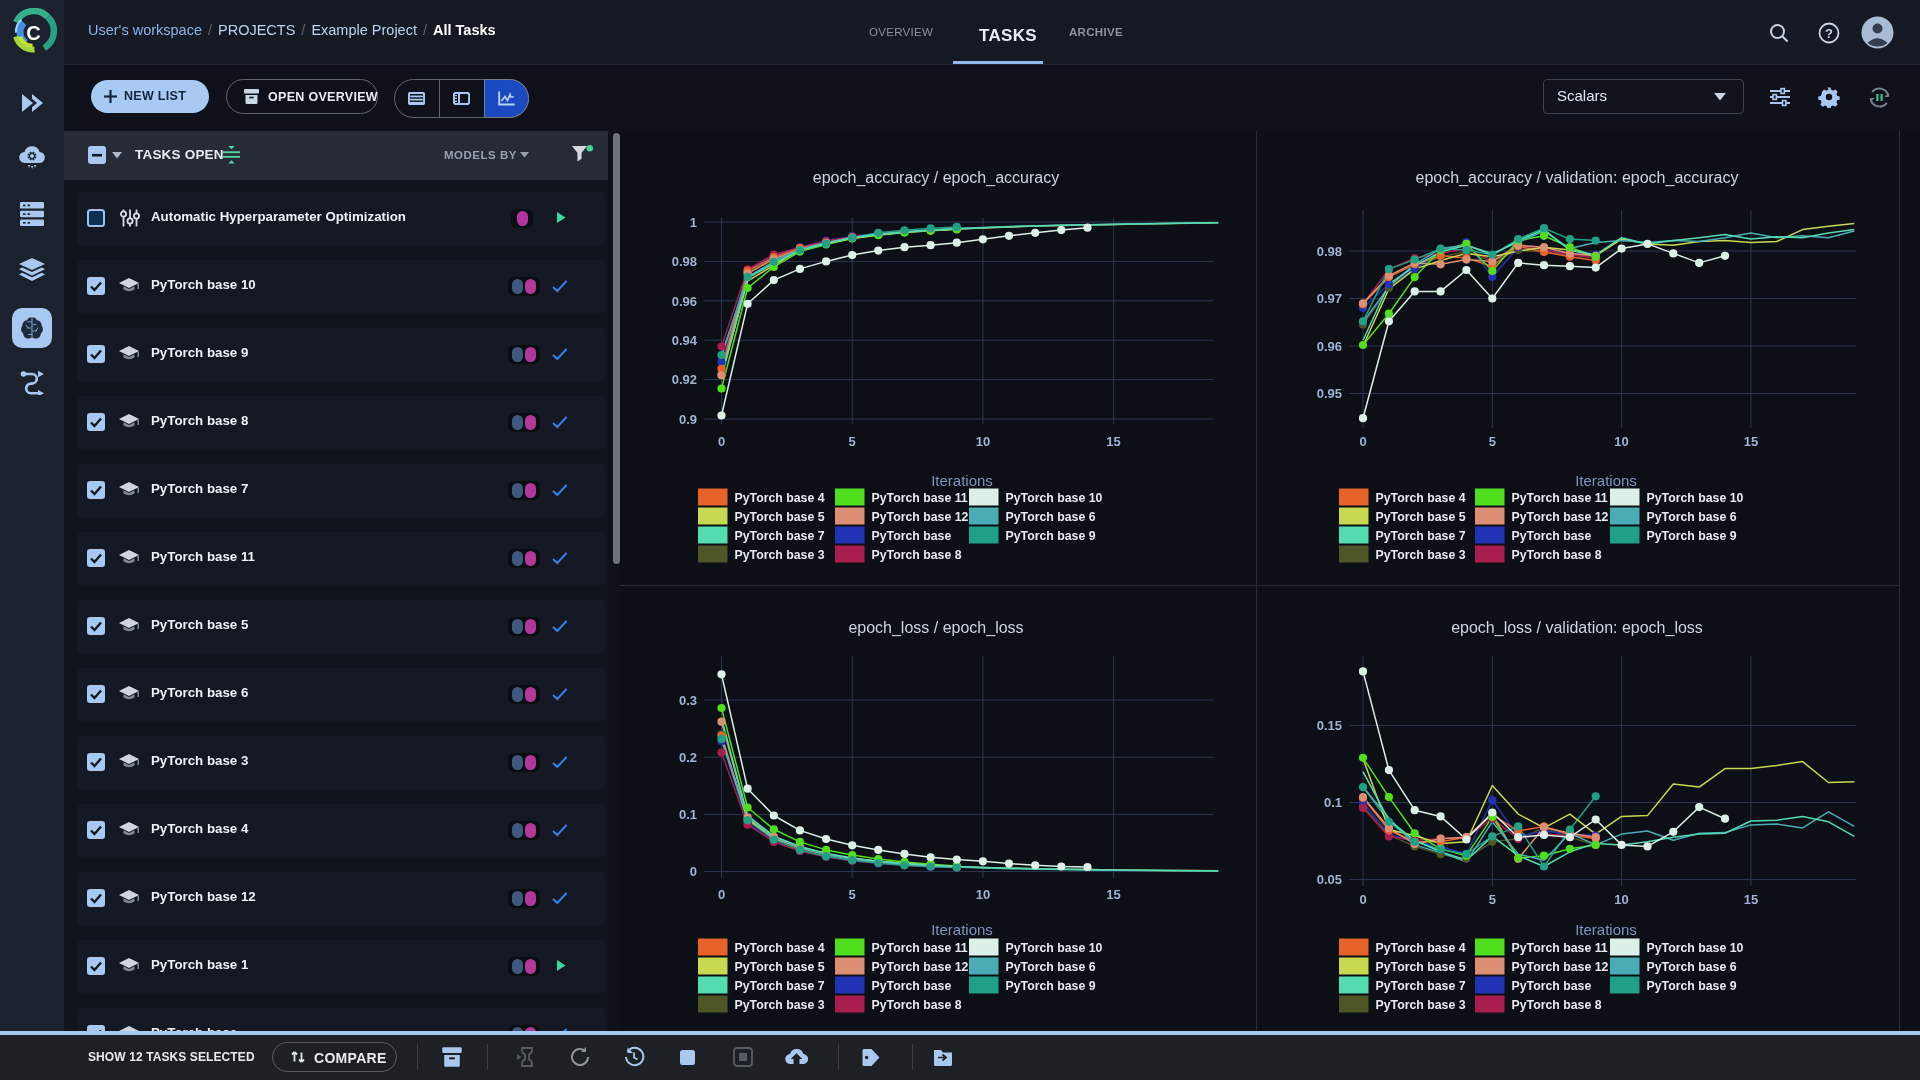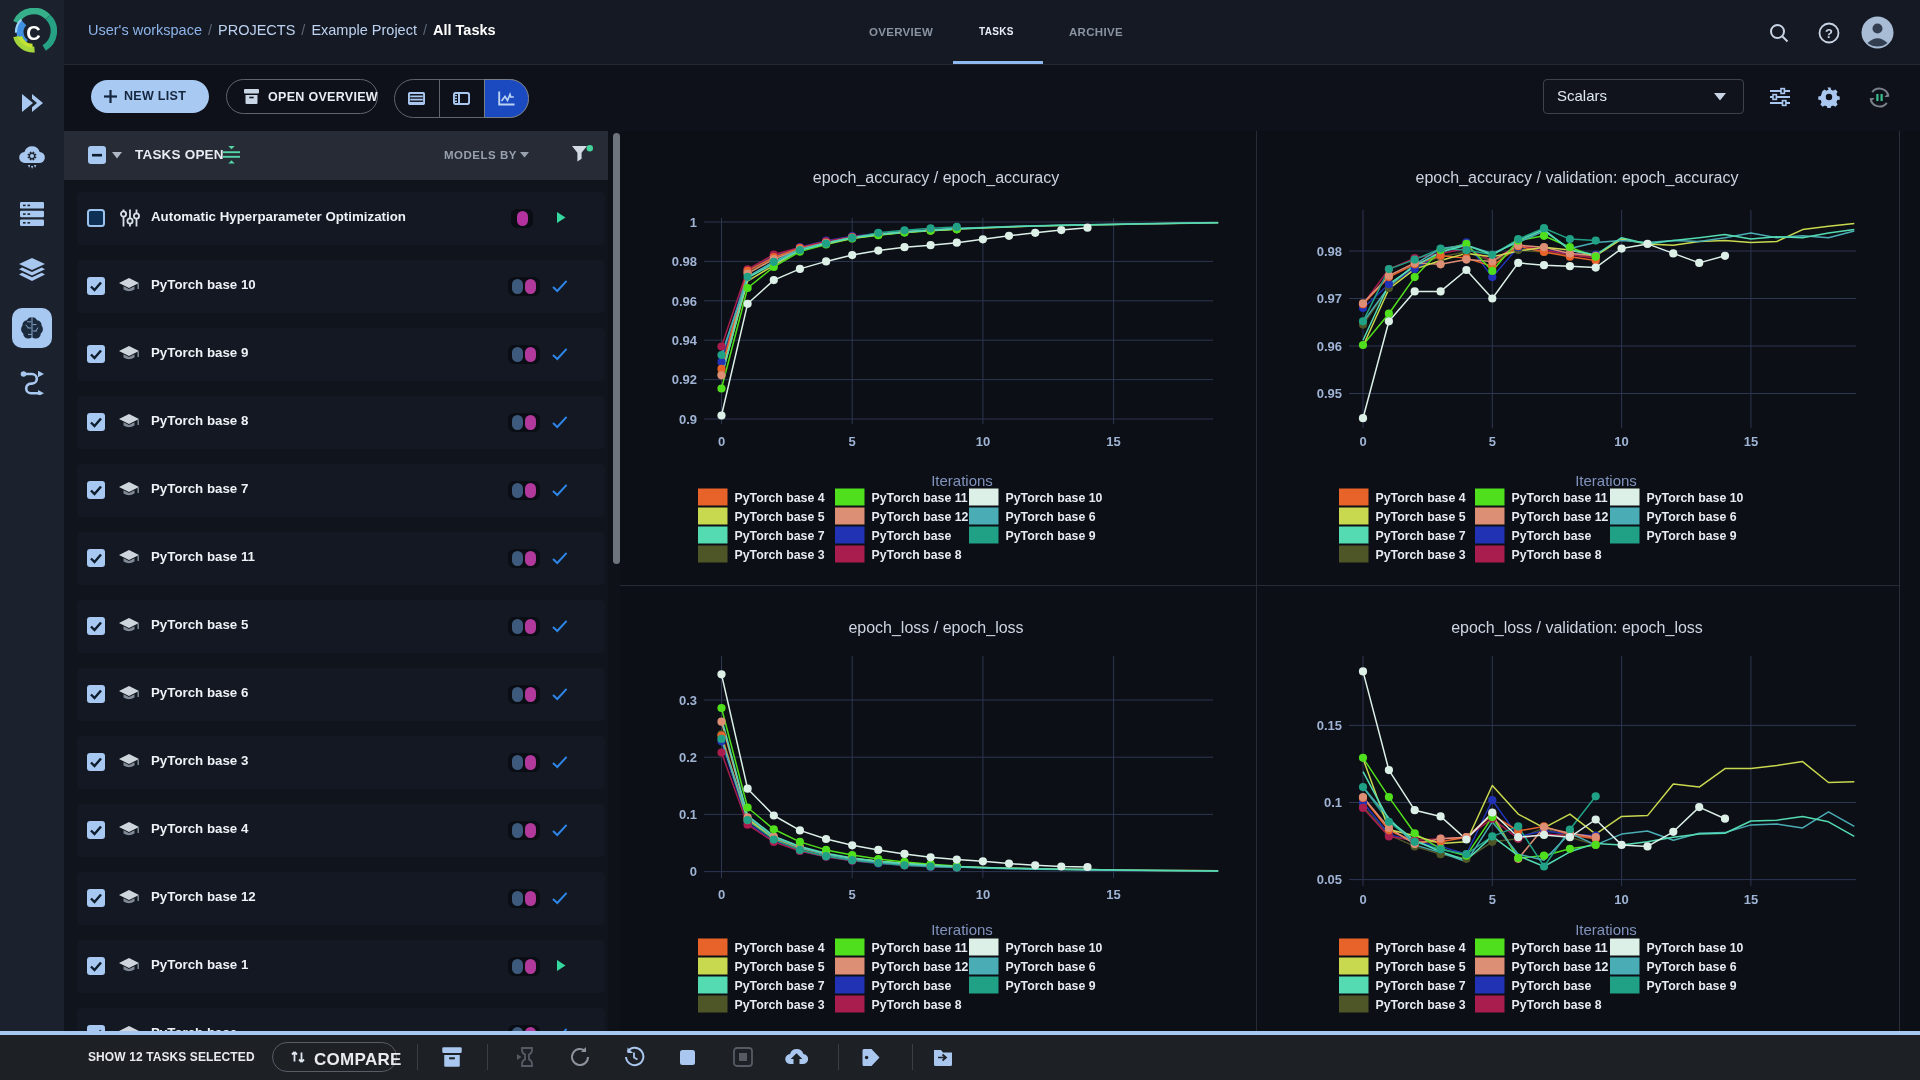--- a/index.html
+++ b/index.html
@@ -31,22 +31,22 @@
     <path d="M 14.81 14.81 A 13 13 0 0 0 16.92 34.90" stroke="#3f8fe2" stroke-width="7"></path>
     <path d="M 12.41 11.57 A 17 17 0 0 0 7.01 24.59" stroke="#9bd3f6" stroke-width="2.2"></path>
     <path d="M 7.1 28.53 A 17.5 17.5 0 0 0 25.53 41.43" stroke="#a4d53c" stroke-width="6"></path>
     <path d="M 11.03 28.72 A 13.8 13.8 0 0 0 23.52 37.79" stroke="#c3e233" stroke-width="4"></path>
   </g>
   <text x="24.5" y="31.5" text-anchor="middle" font-size="20" font-weight="bold" fill="#ffffff" font-family="Liberation Sans, sans-serif">C</text>
 </svg>
 
 <div class="abs" style="left:88px;top:22px;font-size:14.5px;color:#8db4ea;white-space:nowrap">User's workspace<span style="color:#5c6576;margin:0 6px">/</span><span style="color:#bdd2f0">PROJECTS</span><span style="color:#5c6576;margin:0 6px">/</span><span style="color:#bdd2f0">Example Project</span><span style="color:#5c6576;margin:0 6px">/</span><span style="color:#ffffff;font-weight:bold">All Tasks</span></div>
 
-<div class="abs" style="left:869px;top:26px;font-size:11.5px;font-weight:bold;letter-spacing:0.3px;color:#8a93a2">OVERVIEW</div>
-<div class="abs" style="left:979px;top:26px;font-size:10px;font-weight:bold;letter-spacing:0.3px;color:#e8eefb">TASKS</div>
+<div class="abs" style="left:869px;top:26px;font-size:11.5px;font-weight:normal;letter-spacing:0.3px;color:#8a93a2">OVERVIEW</div>
+<div class="abs" style="left:979px;top:26px;font-size:17px;font-weight:bold;letter-spacing:0.3px;color:#e8eefb">TASKS</div>
 <div class="abs" style="left:1069px;top:26px;font-size:11.5px;font-weight:bold;letter-spacing:0.3px;color:#8a93a2">ARCHIVE</div>
 <div class="abs" style="left:953px;top:61px;width:90px;height:3px;background:#8fb8ef"></div>
 
 <svg class="abs" style="left:1768px;top:22px" width="22" height="22" viewBox="0 0 22 22">
   <circle cx="9.5" cy="9.5" r="6.5" fill="none" stroke="#c9d4e4" stroke-width="2"></circle>
   <line x1="14.5" y1="14.5" x2="19.5" y2="19.5" stroke="#c9d4e4" stroke-width="2"></line>
 </svg>
 <svg class="abs" style="left:1818px;top:22px" width="22" height="22" viewBox="0 0 22 22">
   <circle cx="11" cy="11" r="9.5" fill="none" stroke="#c9d4e4" stroke-width="1.8"></circle>
   <text x="11" y="15.8" text-anchor="middle" font-size="13" font-weight="bold" fill="#c9d4e4" font-family="Liberation Sans, sans-serif">?</text>
@@ -979,21 +979,21 @@
 <div class="abs" style="left:0;top:1031px;width:1920px;height:3.5px;background:#a6c8f0"></div>
 <div class="abs" style="left:0;top:1034.5px;width:1920px;height:45.5px;background:#1d2025"></div>
 <div class="abs" style="left:88px;top:1050px;font-size:12px;font-weight:bold;letter-spacing:0.1px;color:#e8eaee">SHOW 12 TASKS SELECTED</div>
 <div class="abs" style="left:272px;top:1042px;width:125px;height:30px;border:1px solid #585d66;border-radius:15px"></div>
 <svg class="abs" style="left:290px;top:1049px" width="16" height="16" viewBox="0 0 16 16">
   <g stroke="#dfe5ee" stroke-width="1.8" fill="none">
     <path d="M4.5 14 V4.5 M4.5 4.5 L2 7 M4.5 4.5 L7 7" transform="translate(0,-1.5)"></path>
     <path d="M11.5 2 V11.5 M11.5 11.5 L9 9 M11.5 11.5 L14 9" transform="translate(0,1.5)"></path>
   </g>
 </svg>
-<div class="abs" style="left:314px;top:1050px;font-size:17px;font-weight:bold;letter-spacing:0.3px;color:#e8eaee">COMPARE</div>
+<div class="abs" style="left:314px;top:1050px;font-size:14px;font-weight:bold;letter-spacing:0.3px;color:#e8eaee">COMPARE</div>
 <div class="abs" style="left:417px;top:1044px;width:1px;height:26px;background:#3a3f46"></div>
 <div class="abs" style="left:487px;top:1044px;width:1px;height:26px;background:#3a3f46"></div>
 <div class="abs" style="left:838px;top:1044px;width:1px;height:26px;background:#3a3f46"></div>
 <div class="abs" style="left:912px;top:1044px;width:1px;height:26px;background:#3a3f46"></div>
 
 <svg class="abs" style="left:441px;top:1046px" width="22" height="22" viewBox="0 0 17 17">
   <rect x="1" y="1" width="15" height="4.5" rx="1" fill="#a9c7ef"></rect>
   <path d="M2.5 7 h12 v8 a1 1 0 0 1 -1 1 h-10 a1 1 0 0 1 -1 -1 Z" fill="#a9c7ef"></path>
   <line x1="6.3" y1="9.5" x2="10.7" y2="9.5" stroke="#1d2025" stroke-width="1.6"></line>
 </svg>

